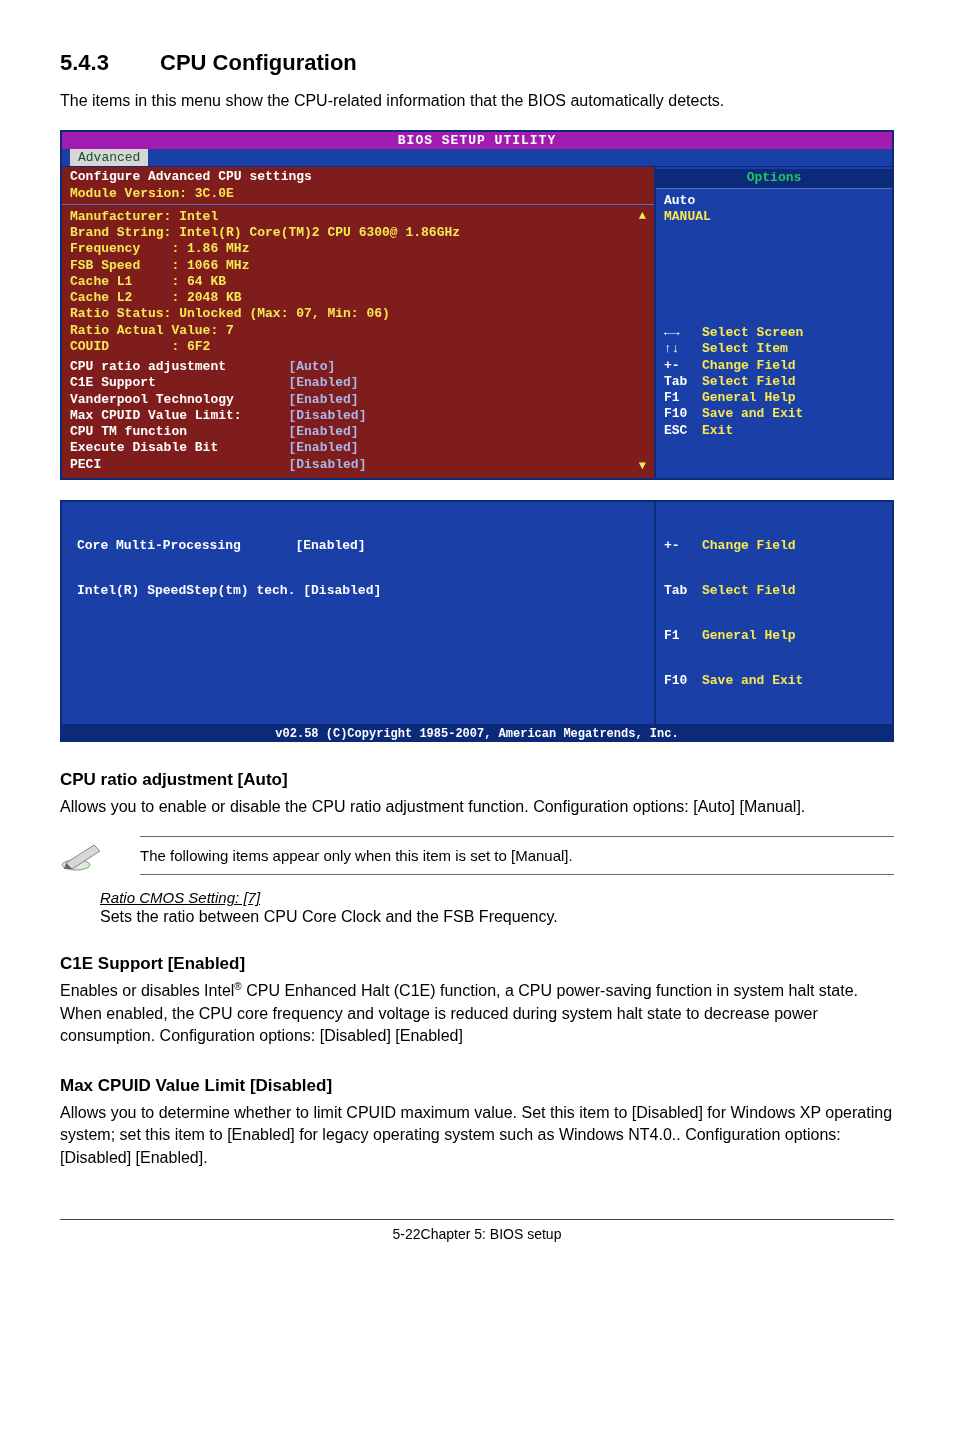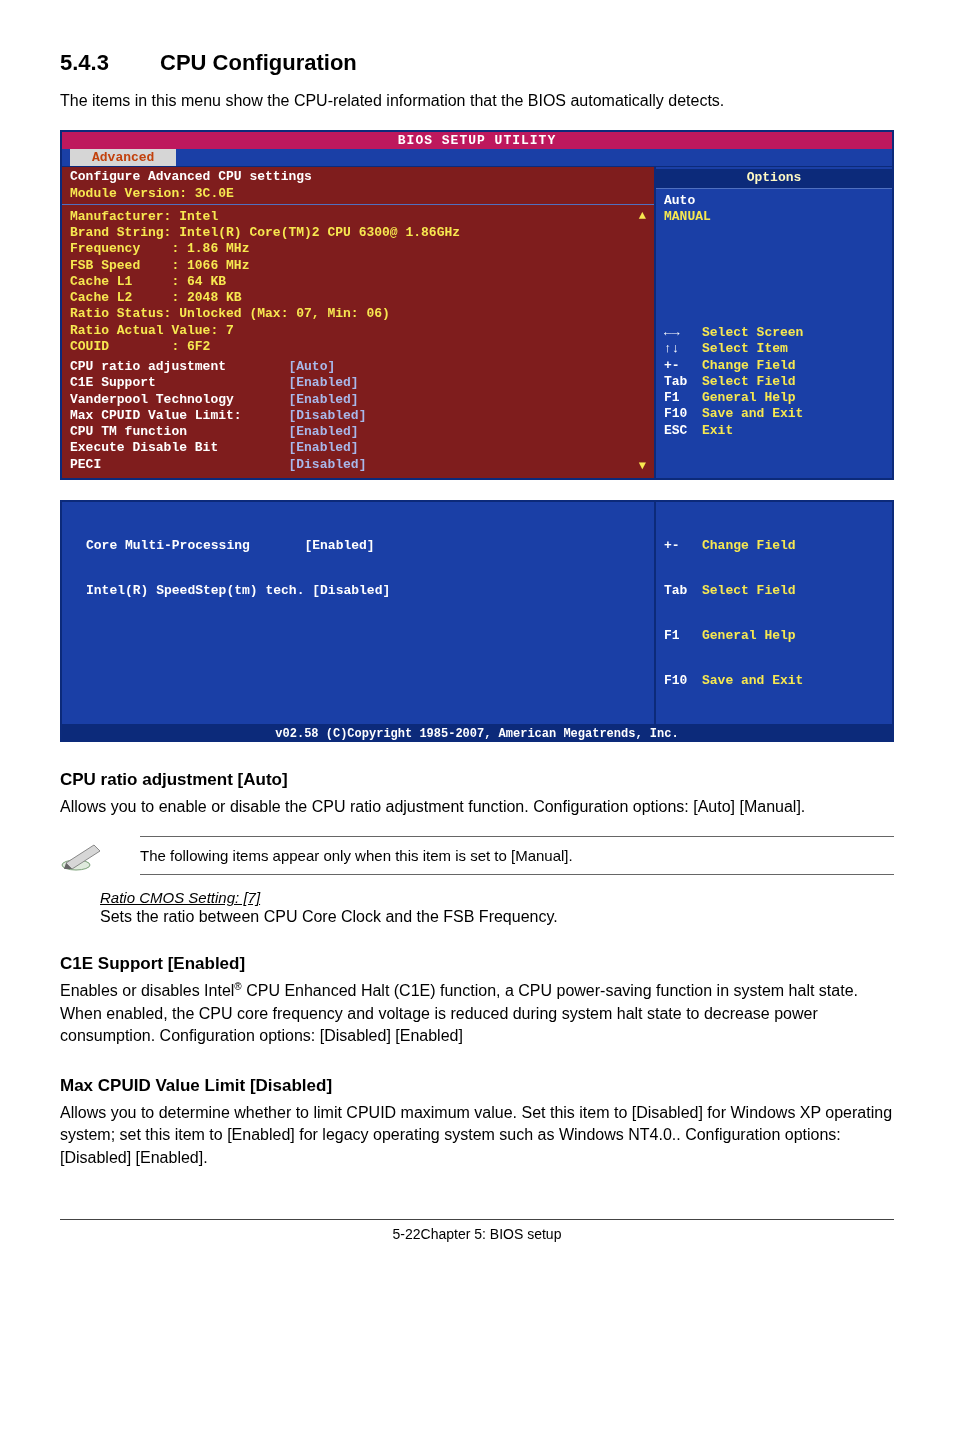--- a/index.html
+++ b/index.html
@@ -24,37 +24,37 @@
   .bios-box {
     border: 2px solid #0c2a7a;
     background: #1a3fa6;
     color: #d8e4ff;
     font-family: "Courier New", monospace;
     font-size: 13px;
     font-weight: bold;
     margin-bottom: 6px;
   }
   .bios-title {
-    background: #be185d;
+    background: #a21caf;
     color: #fff;
     text-align: center;
     padding: 1px 12px;
     font-size: 13px;
     letter-spacing: 1px;
   }
   .bios-tabbar {
     background: #1a3fa6;
     padding: 0 8px;
   }
   .bios-tab {
     background: #d6d6d6;
-    color: #c2410c;
-    padding: 1px 22px;
+    color: #14532d;
+    padding: 1px 8px;
     display: inline-block;
-    font-weight: bold;
+    font-weight: normal;
   }
   .bios-main {
     display: flex;
     border-top: 1px solid #0c2a7a;
   }
   .bios-left {
     flex: 1;
     background: #7f1d1d;
     padding: 2px 8px 4px 8px;
     border-right: 2px solid #0c2a7a;
@@ -62,21 +62,21 @@
     position: relative;
   }
   .bios-right {
     width: 220px;
     background: #1a3fa6;
     padding: 2px 8px;
     line-height: 1.25;
   }
   .opt-header {
     background: #0c2a7a;
-    color: #fef9c3;
+    color: #22c55e;
     text-align: center;
     padding: 1px 0;
     margin: 0 -8px 4px -8px;
     border-bottom: 1px solid #5070c0;
   }
   .conf-header {
     color: #fff;
     border-bottom: 1px solid #5070c0;
     margin: 0 -8px 4px -8px;
     padding: 0 8px 2px 8px;
@@ -103,21 +103,21 @@
     border: 2px solid #0c2a7a;
     background: #1a3fa6;
     color: #fff;
     font-family: "Courier New", monospace;
     font-size: 13px;
     font-weight: bold;
     display: flex;
   }
   .box2-left {
     flex: 1;
-    padding: 6px 24px;
+    padding: 6px 15px;
     border-right: 2px solid #0c2a7a;
     white-space: pre;
   }
   .box2-right {
     width: 220px;
     padding: 6px 8px;
     white-space: pre;
   }
   .bios-footer {
     background: #0c2a7a;

